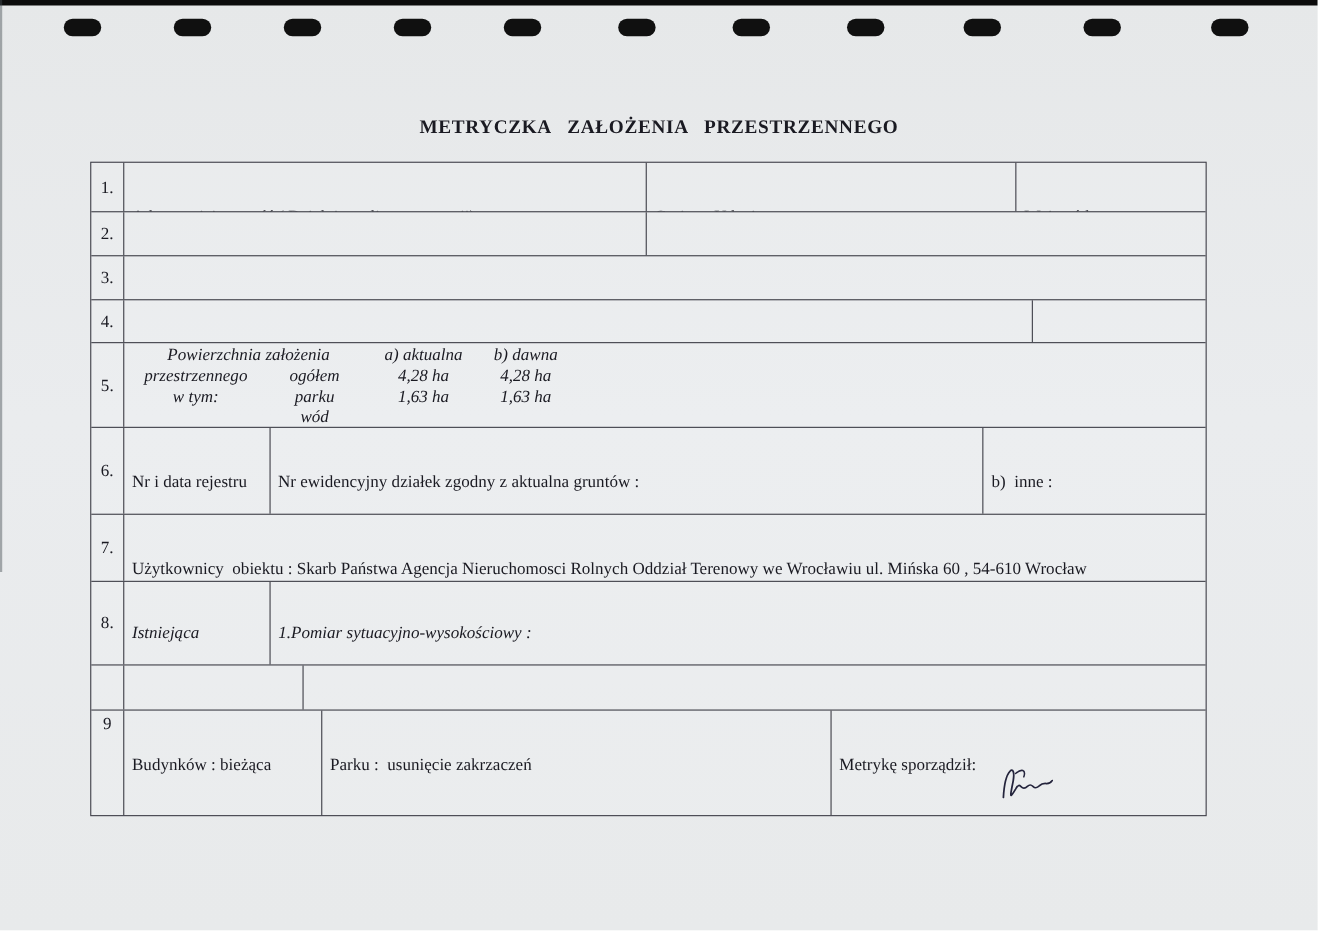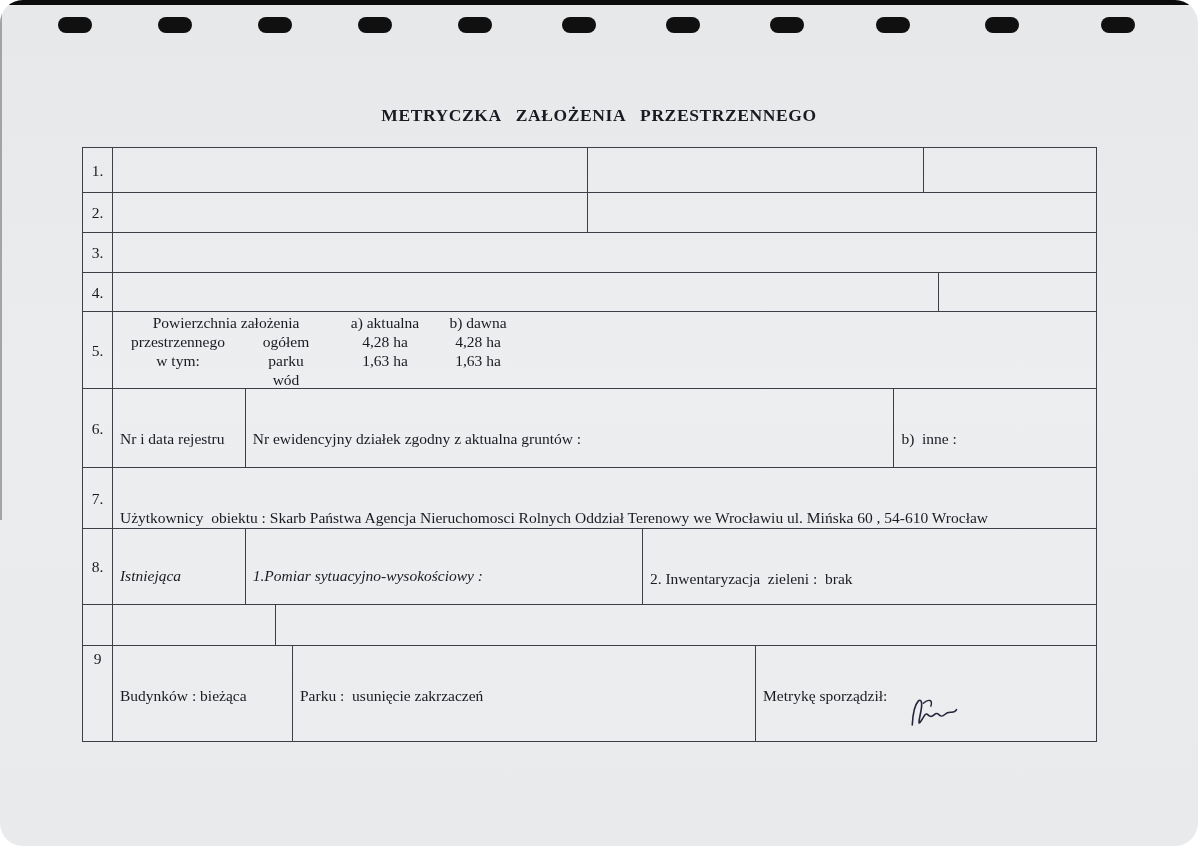--- a/index.html
+++ b/index.html
@@ -1,21 +1,20 @@
 <!DOCTYPE html>
 <html><head>
 <meta charset="utf-8">
 <style>
   html,body{margin:0;padding:0;}
   .paper{
     position:relative;width:1198px;height:846px;overflow:hidden;
     background:linear-gradient(180deg,#e6e8e9 0%,#eaecee 45%,#e8eaeb 100%);
     font-family:"Liberation Serif","DejaVu Serif",serif;
     color:#1a1a22;
-    border-radius:23px;
   }
   .topbar{position:absolute;top:0;left:0;width:1198px;height:5px;background:#0c0c0c;}
   .leftedge{position:absolute;top:0;left:0;width:2px;height:520px;background:rgba(70,80,85,.45);}
   .bmark{position:absolute;top:17px;width:34px;height:16px;background:#101010;border-radius:8px;}
   .title{
     position:absolute;top:105px;left:0;width:100%;text-align:center;
     font-weight:bold;font-size:17.5px;letter-spacing:.6px;white-space:pre-wrap;
   }
   .doc-table{
     position:absolute;left:82px;top:147px;width:1015px;
@@ -25,21 +24,21 @@
   .trow:last-child{border-bottom:none;}
   .cell{
     box-sizing:border-box;border-right:1px solid #3e3e46;
     padding:2px 7px;font-size:15.5px;line-height:19px;white-space:pre-wrap;overflow:hidden;
   }
   .cell:last-child{border-right:none;}
   .num{display:flex;align-items:center;justify-content:center;padding:2px 2px;}
   .num-top{align-items:flex-start;padding-top:3px;}
   .h45{height:45px}.h40{height:40px}.h39{height:39px}.h77{height:77px}
   .h79{height:79px}.h61{height:61px}.h76{height:76px}.h41{height:41px}.h95{height:95px}
-  .area-grid{display:grid;grid-template-columns:118px 96px 104px 82px;padding:1px 6px;}
+  .area-grid{display:grid;grid-template-columns:118px 96px 104px 82px;padding:1px 6px;font-style:italic;}
   .area-grid .span2{grid-column:1 / span 2;text-align:center;}
   .area-grid .c{text-align:center;}
   .area-grid .l{text-align:center;padding-left:2px;}
   .tight{line-height:18px;font-style:italic;}
   .metryka{position:relative;}
   .sig{position:absolute;right:4px;top:26px;transform:rotate(-8deg);}
 </style>
 </head>
 <body>
 
@@ -161,23 +160,20 @@
         <div>Istniejąca</div>
         
         
       </div>
       <div class="cell tight" style="width:398px">
         <div>1.Pomiar sytuacyjno-wysokościowy :</div>
         
         
         
       </div>
-      <div class="cell" style="width:454px">
-        <div>2. Inwentaryzacja  zieleni :  brak</div>
-      </div>
     </div>
 
     <div class="trow h41">
       <div class="cell num" style="width:30px"></div>
       <div class="cell" style="width:163px">
         
         
       </div>
       <div class="cell" style="width:822px">
         

